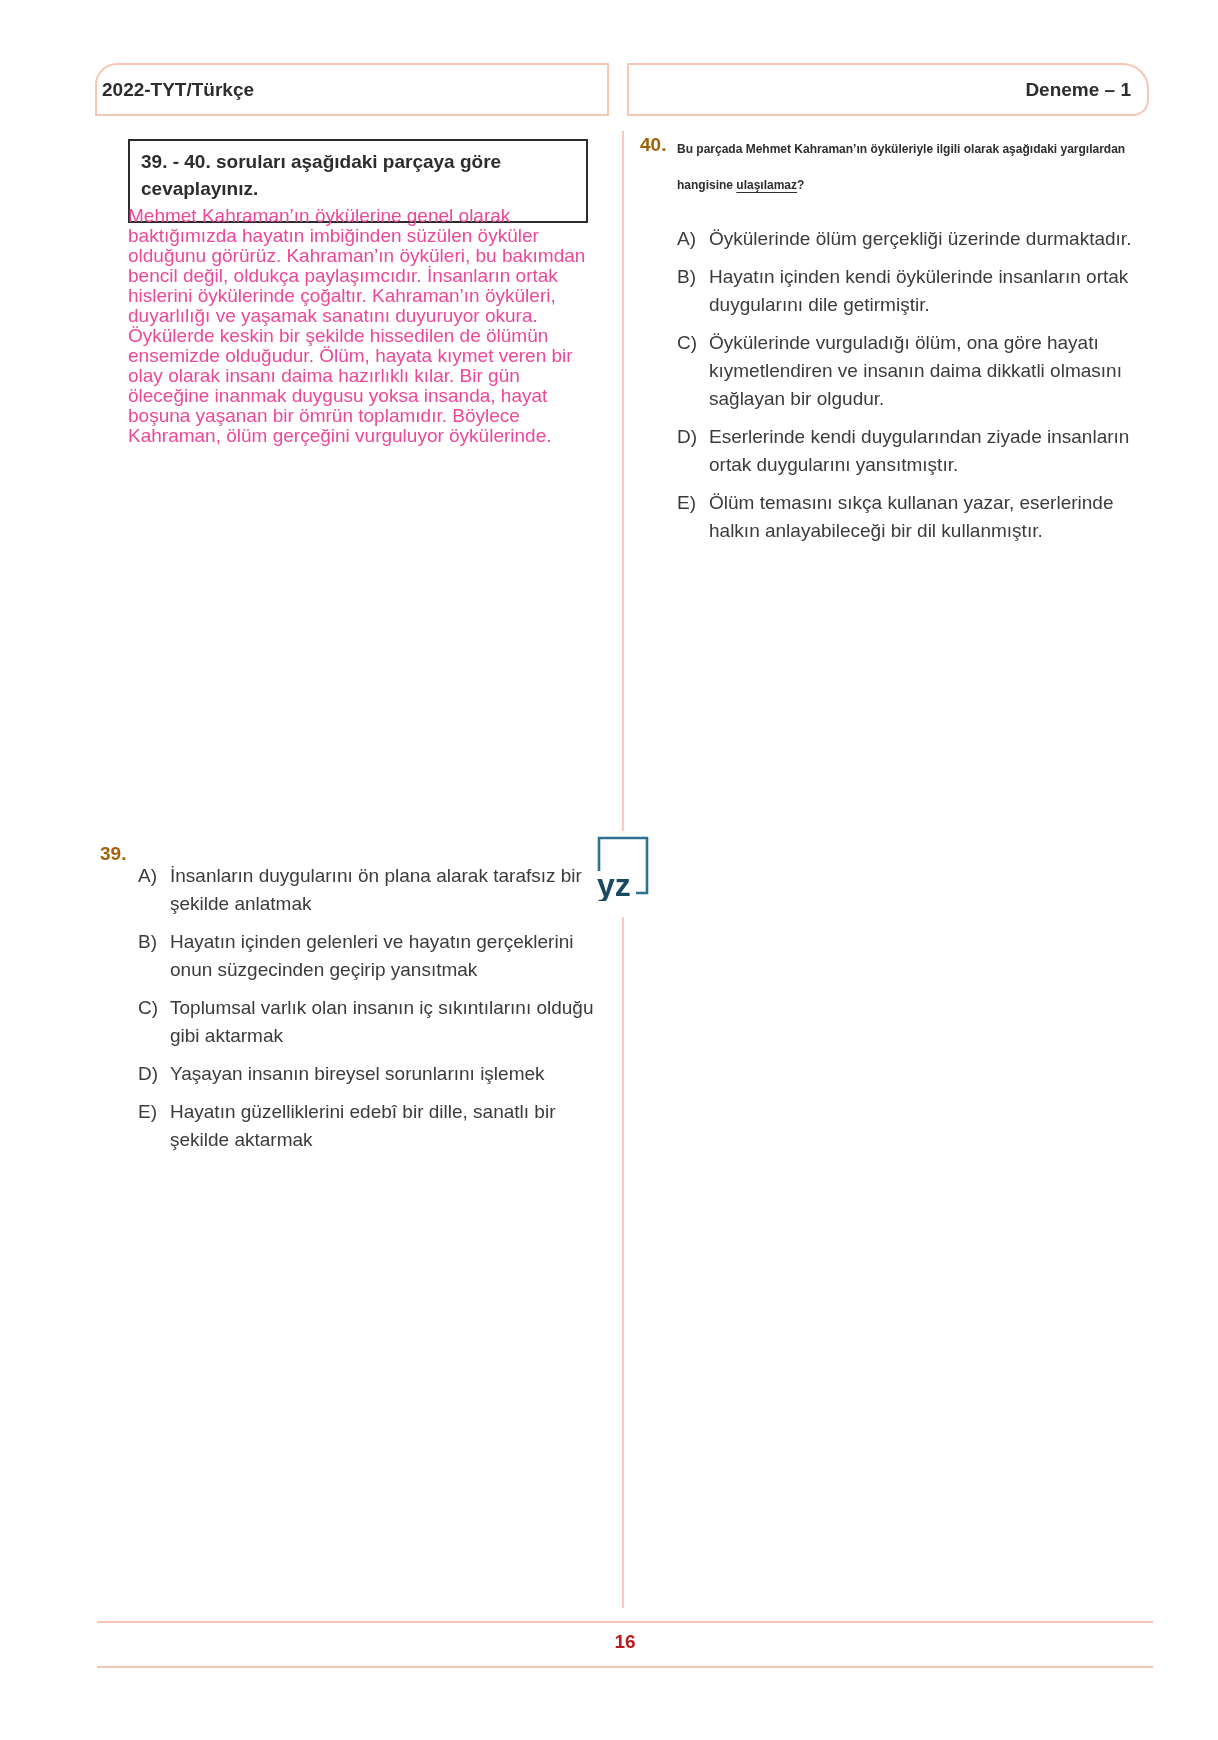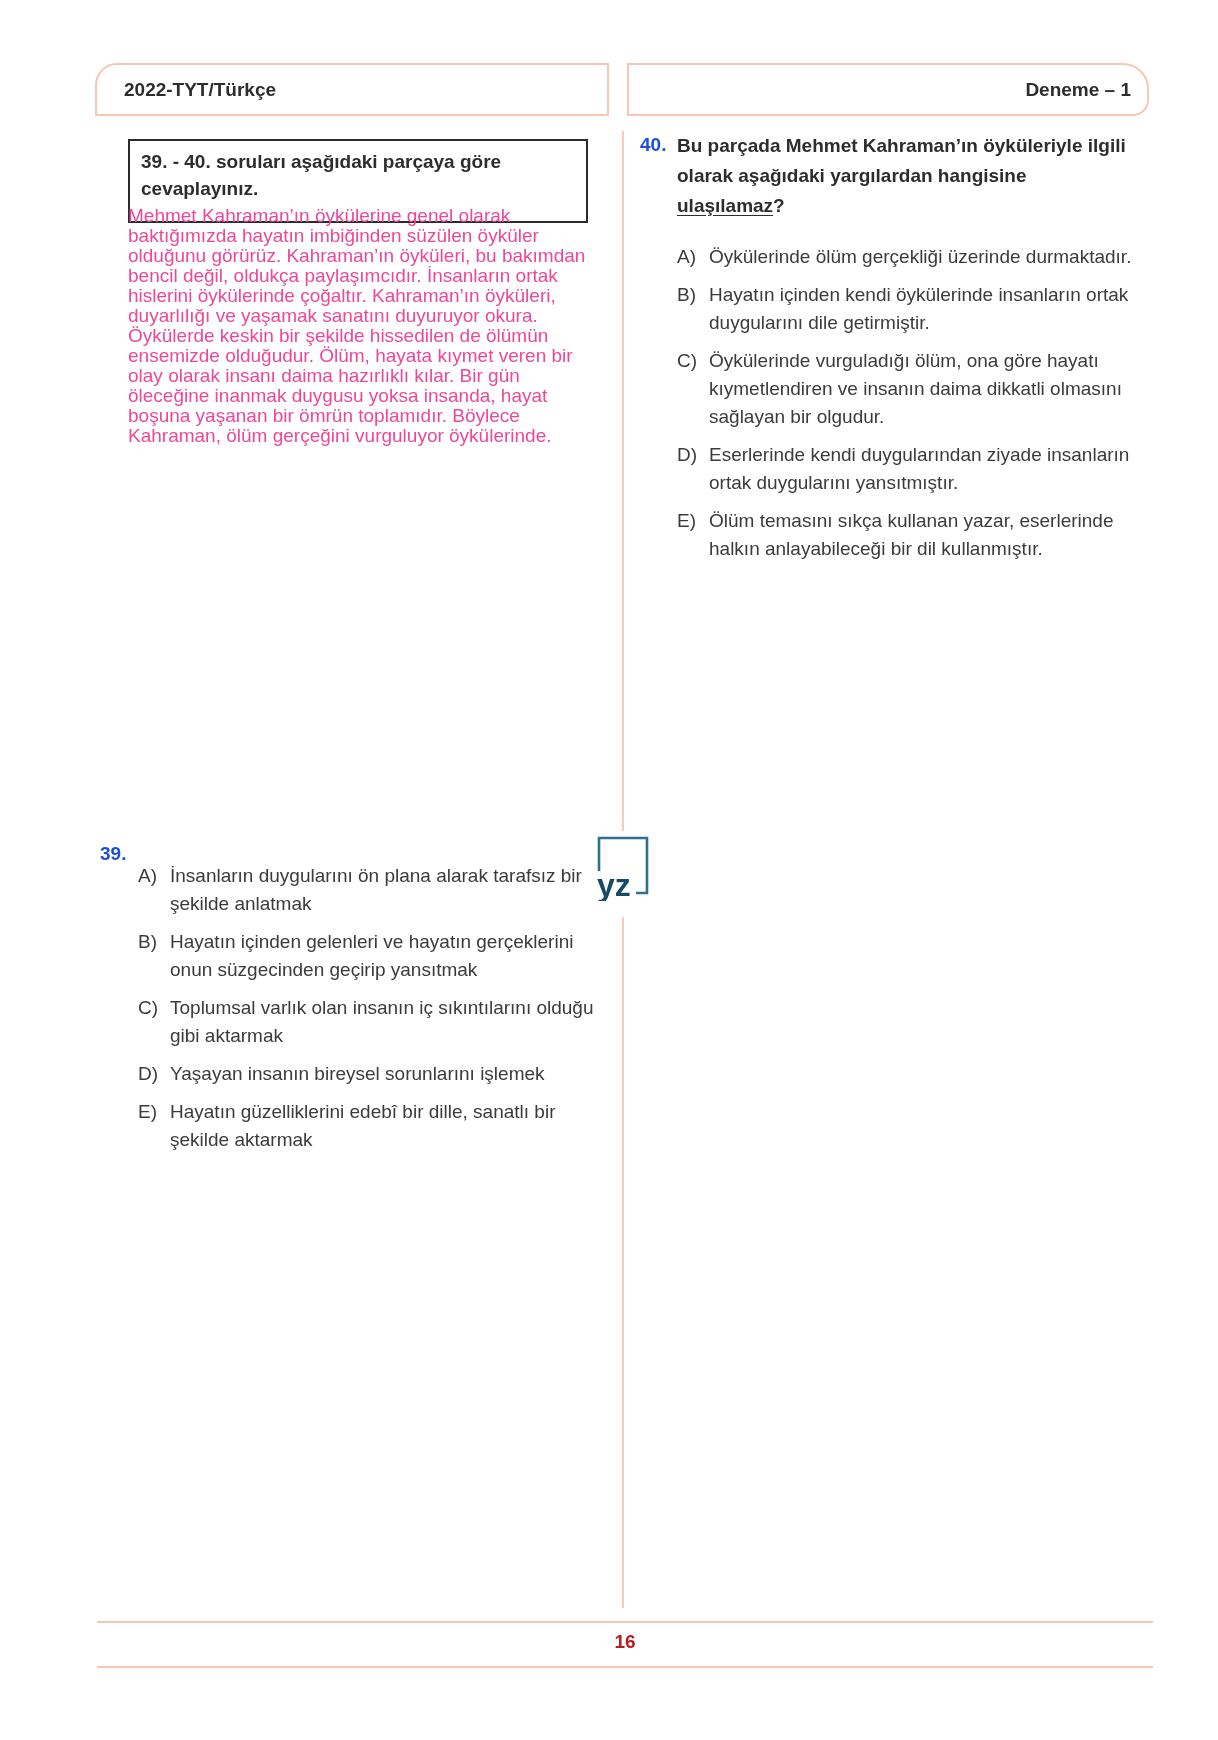--- a/index.html
+++ b/index.html
@@ -10,21 +10,21 @@
     -webkit-font-smoothing:antialiased;
   }
   .page{position:absolute;inset:0;width:1218px;height:1740px;background:#fff;overflow:hidden;}
 
   
   .hdr{
     position:absolute;top:63px;height:53px;box-sizing:border-box;
     border:2px solid #f8c6b4;display:flex;align-items:center;
     font-size:19px;font-weight:bold;color:#2d2d2d;padding-left:36px;
   }
-  .hdr-left{left:95px;width:514px;border-radius:22px 0 0 0;padding-left:27px;}
+  .hdr-left{left:95px;width:514px;border-radius:22px 0 0 0;padding-left:5px;}
   .hdr-right{left:627px;width:522px;border-radius:0 26px 16px 0;justify-content:flex-end;padding-right:16px;}
 
   
   .divider{position:absolute;left:622px;width:2px;background:#f9cabb;}
   .divider.top{top:131px;height:700px;}
   .divider.bottom{top:917px;height:691px;}
 
   
   .logo{position:absolute;left:596px;top:835px;width:56px;height:66px;}
 
@@ -38,24 +38,24 @@
   
   .passage{
     position:absolute;left:128px;top:206px;width:470px;
     font-size:19px;line-height:20px;color:#ec4899;
   }
 
   
   .question{position:absolute;display:flex;}
   .q39{left:100px;top:800px;width:498px;margin-top:40px;}
   .q40{left:640px;top:131px;width:492px;}
-  .qnum{flex:0 0 38px;font-size:19px;font-weight:bold;color:#1d4ed8;line-height:28px;}
+  .qnum{flex:0 0 38px;font-size:19px;font-weight:bold;color:#a16207;line-height:28px;}
   .q40 .qnum{flex:0 0 37px;}
   .qbody{flex:1;min-width:0;}
-  .stem{font-size:19px;line-height:30px;color:#3b3b3b;}
+  .stem{font-size:12px;line-height:36px;color:#3b3b3b;}
   .stem .b{font-weight:bold;color:#2d2d2d;}
   .stem .u{text-decoration:underline;text-underline-offset:3px;}
 
   .options{margin-top:22px;}
   .option{display:flex;margin-bottom:10px;font-size:19px;line-height:28px;color:#3b3b3b;}
   .opt-letter{flex:0 0 32px;}
   .opt-text{flex:1;min-width:0;}
 
   
   .footer-rule{position:absolute;left:97px;width:1056px;height:2px;background:#f8c6b4;}

